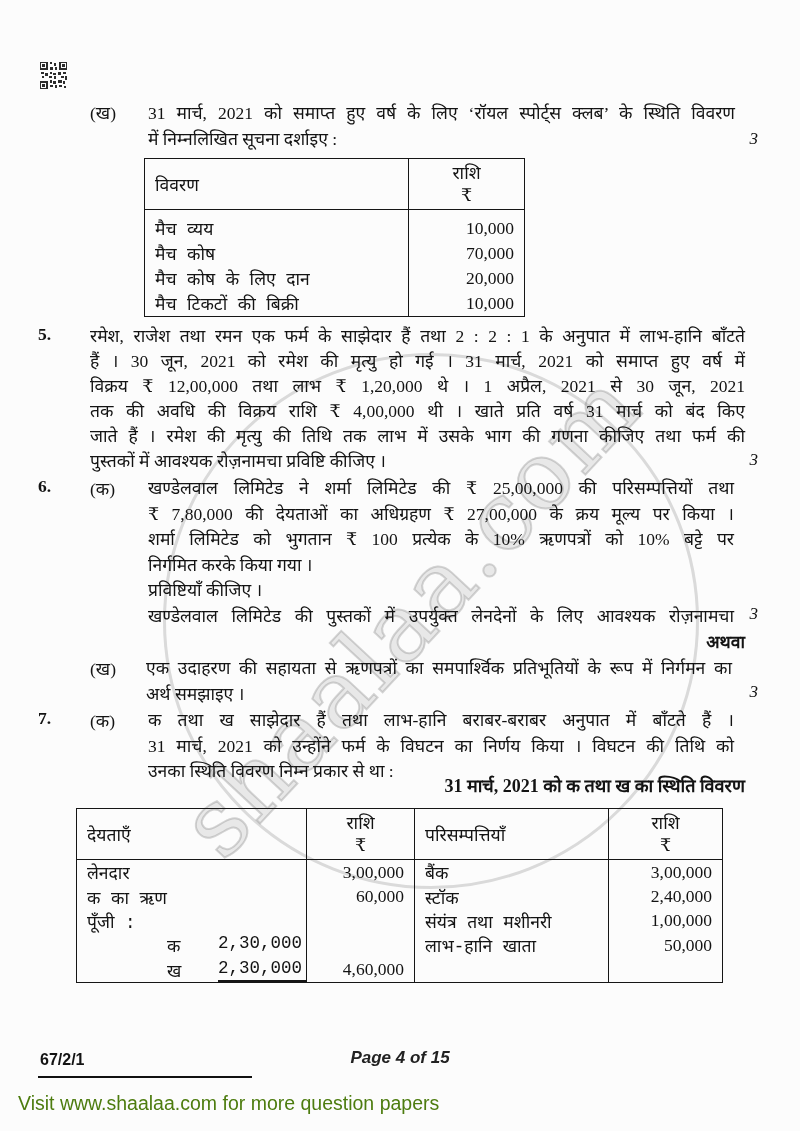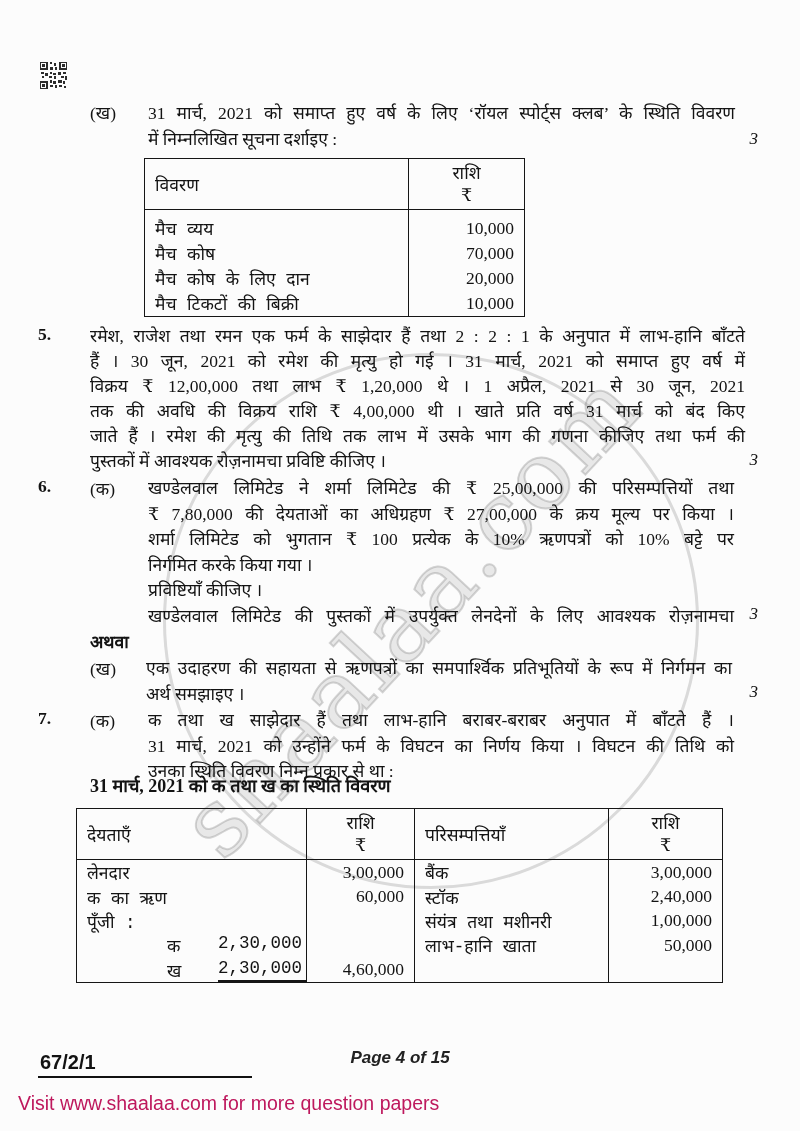--- a/index.html
+++ b/index.html
@@ -46,34 +46,34 @@
   .hrow th{border-bottom:1.7px solid #161616;height:50px;vertical-align:middle;}
   .h-name{text-align:left;padding-left:10px;}
   .h-amt{text-align:center;line-height:22px;}
   .cname{text-align:left;padding-left:10px;height:25px;vertical-align:middle;font-family:Liberation Mono, monospace;}
   .amt{text-align:right;padding-right:10px;height:25px;vertical-align:middle;}
   .t2 td{height:24.4px;}
   .caprow{display:flex;justify-content:space-between;padding-left:80px;}
   .capamt{padding-right:4px;}
   .uline{border-bottom:2px solid #161616;padding-bottom:1px;}
   .tline{border-top:1.7px solid #161616;}
-  .center-bold{position:absolute;font-weight:bold;text-align:left;}
+  .center-bold{position:absolute;font-weight:bold;text-align:right;}
   
   .f-code{
-    position:absolute;left:40px;top:1051px;font-size:20px;
+    position:absolute;left:40px;top:1051px;font-size:16px;
     font-family:"Liberation Sans","DejaVu Sans",sans-serif;font-weight:600;
   }
   .f-rule{position:absolute;left:38px;top:1076px;width:214px;height:0;border-top:2.6px solid #111;}
   .f-page{
     position:absolute;left:330px;top:1048px;width:140px;text-align:center;
     font-style:italic;font-weight:600;font-size:17px;
     font-family:"Liberation Sans","DejaVu Sans",sans-serif;color:#222;
   }
   .banner{
-    position:absolute;left:18px;top:1092px;font-size:19.5px;color:#be185d;
+    position:absolute;left:18px;top:1092px;font-size:19.5px;color:#4d7c0f;
     font-family:"Liberation Sans","DejaVu Sans",sans-serif;
   }
 </style>
 </head>
 <body>
 
 <div class="page">
 
   <div class="wm-circle"></div>
   <div class="wm-text">shaalaa.com</div>

